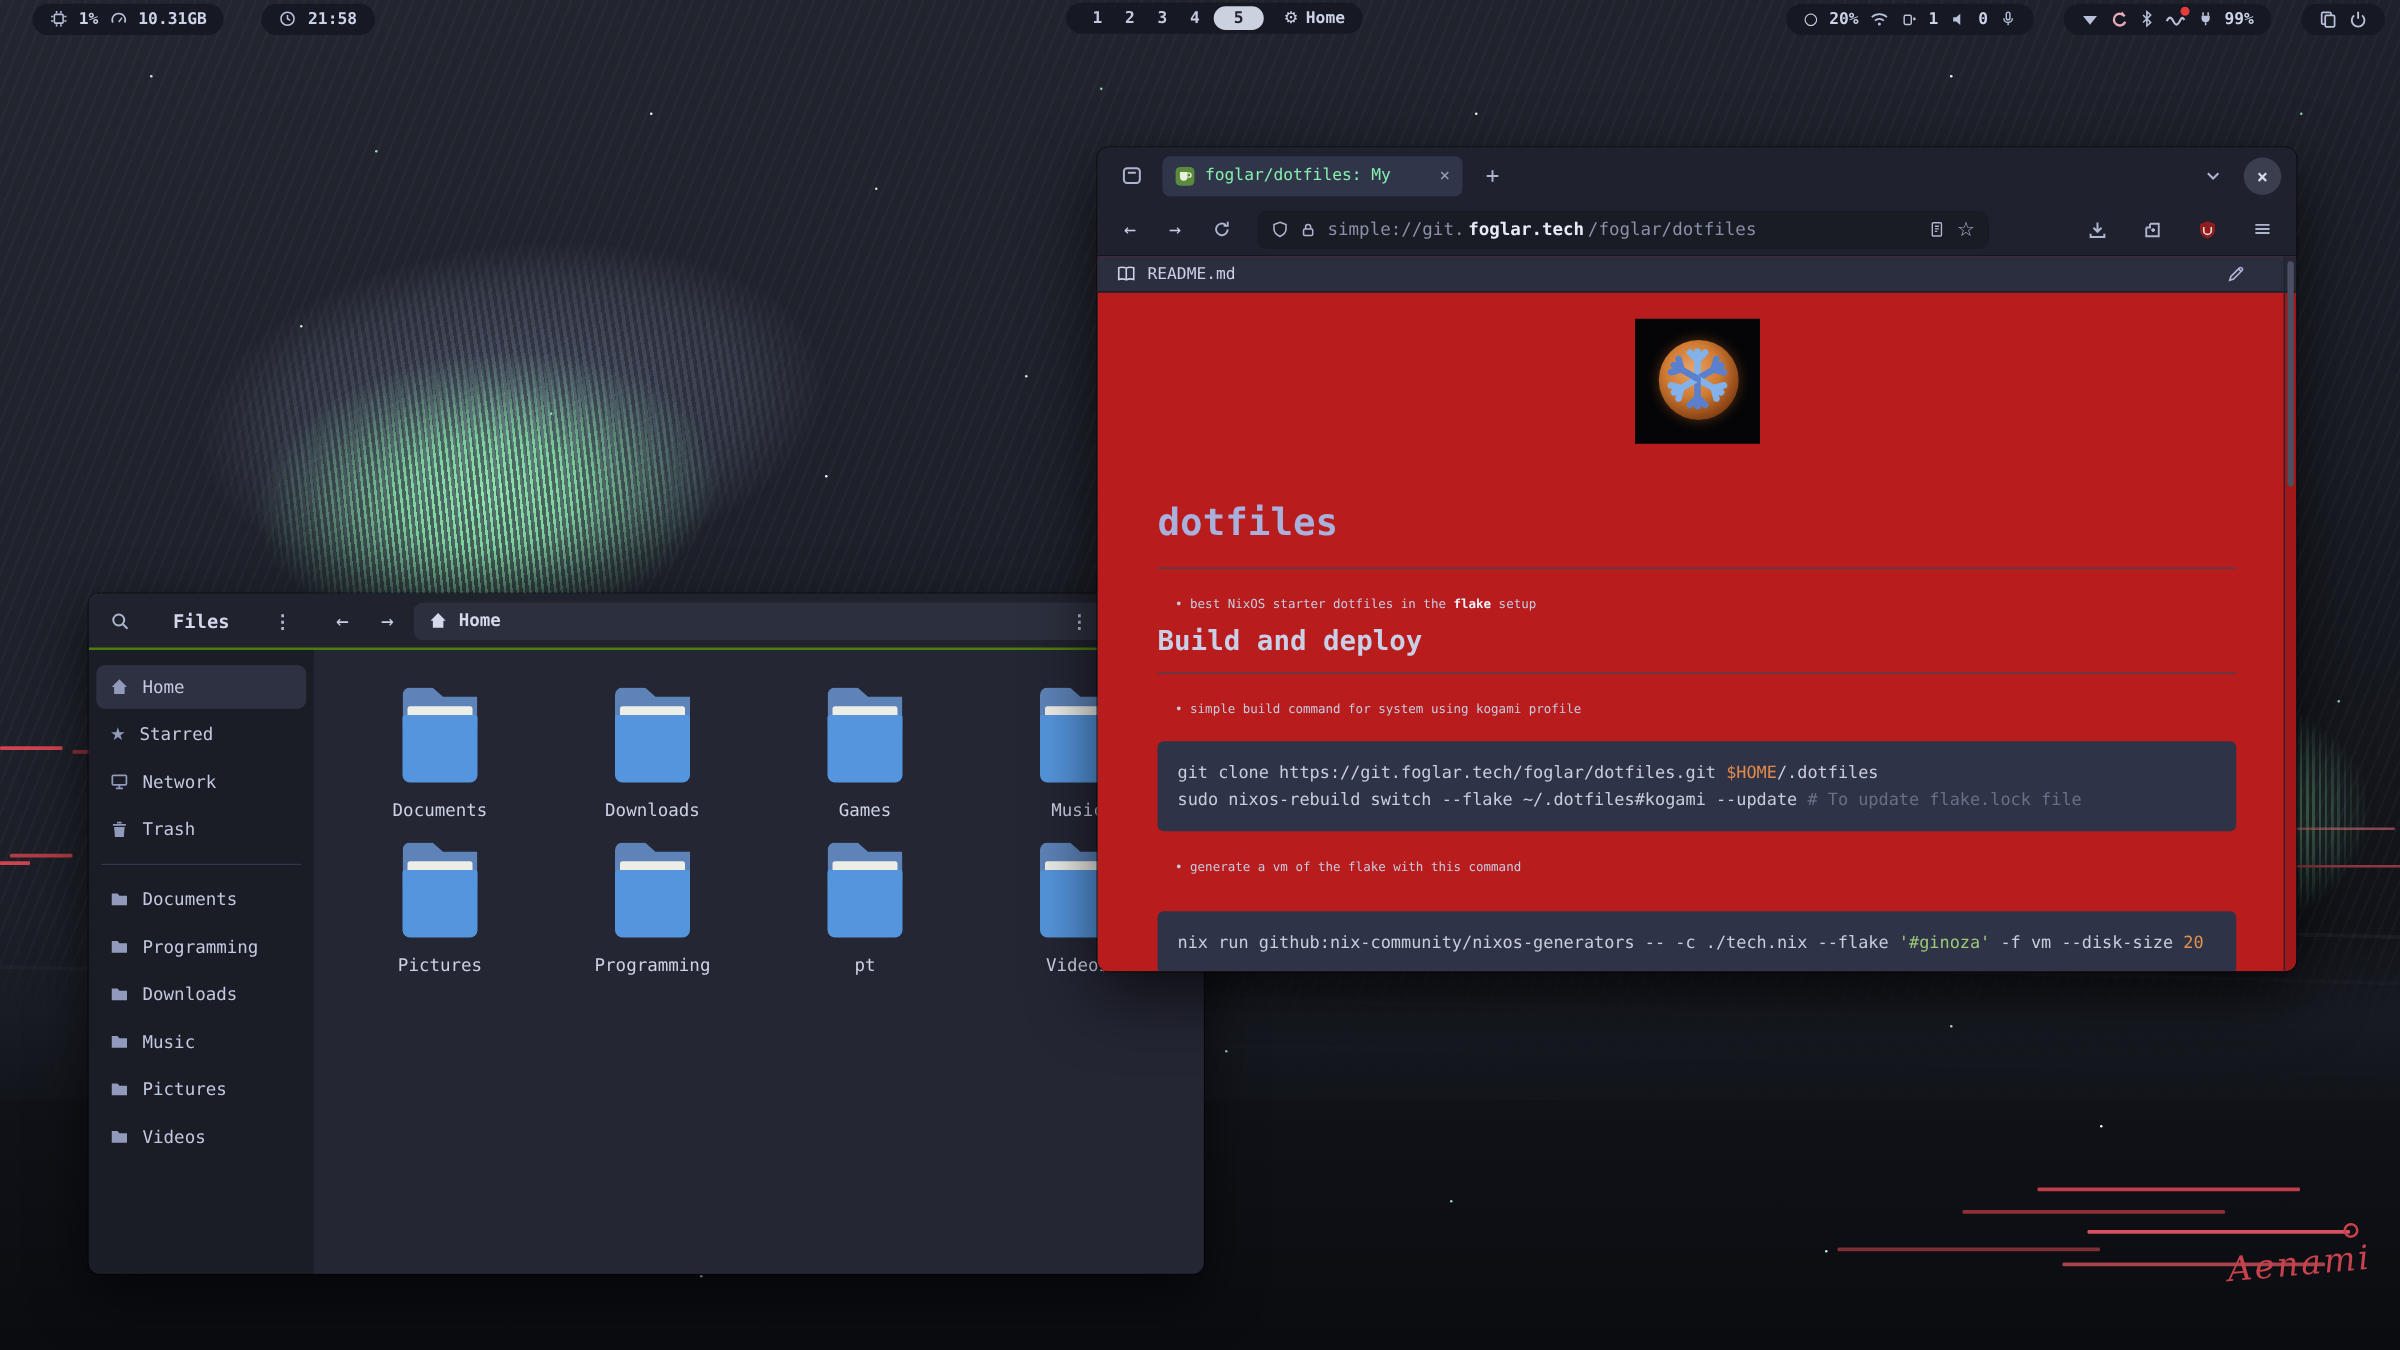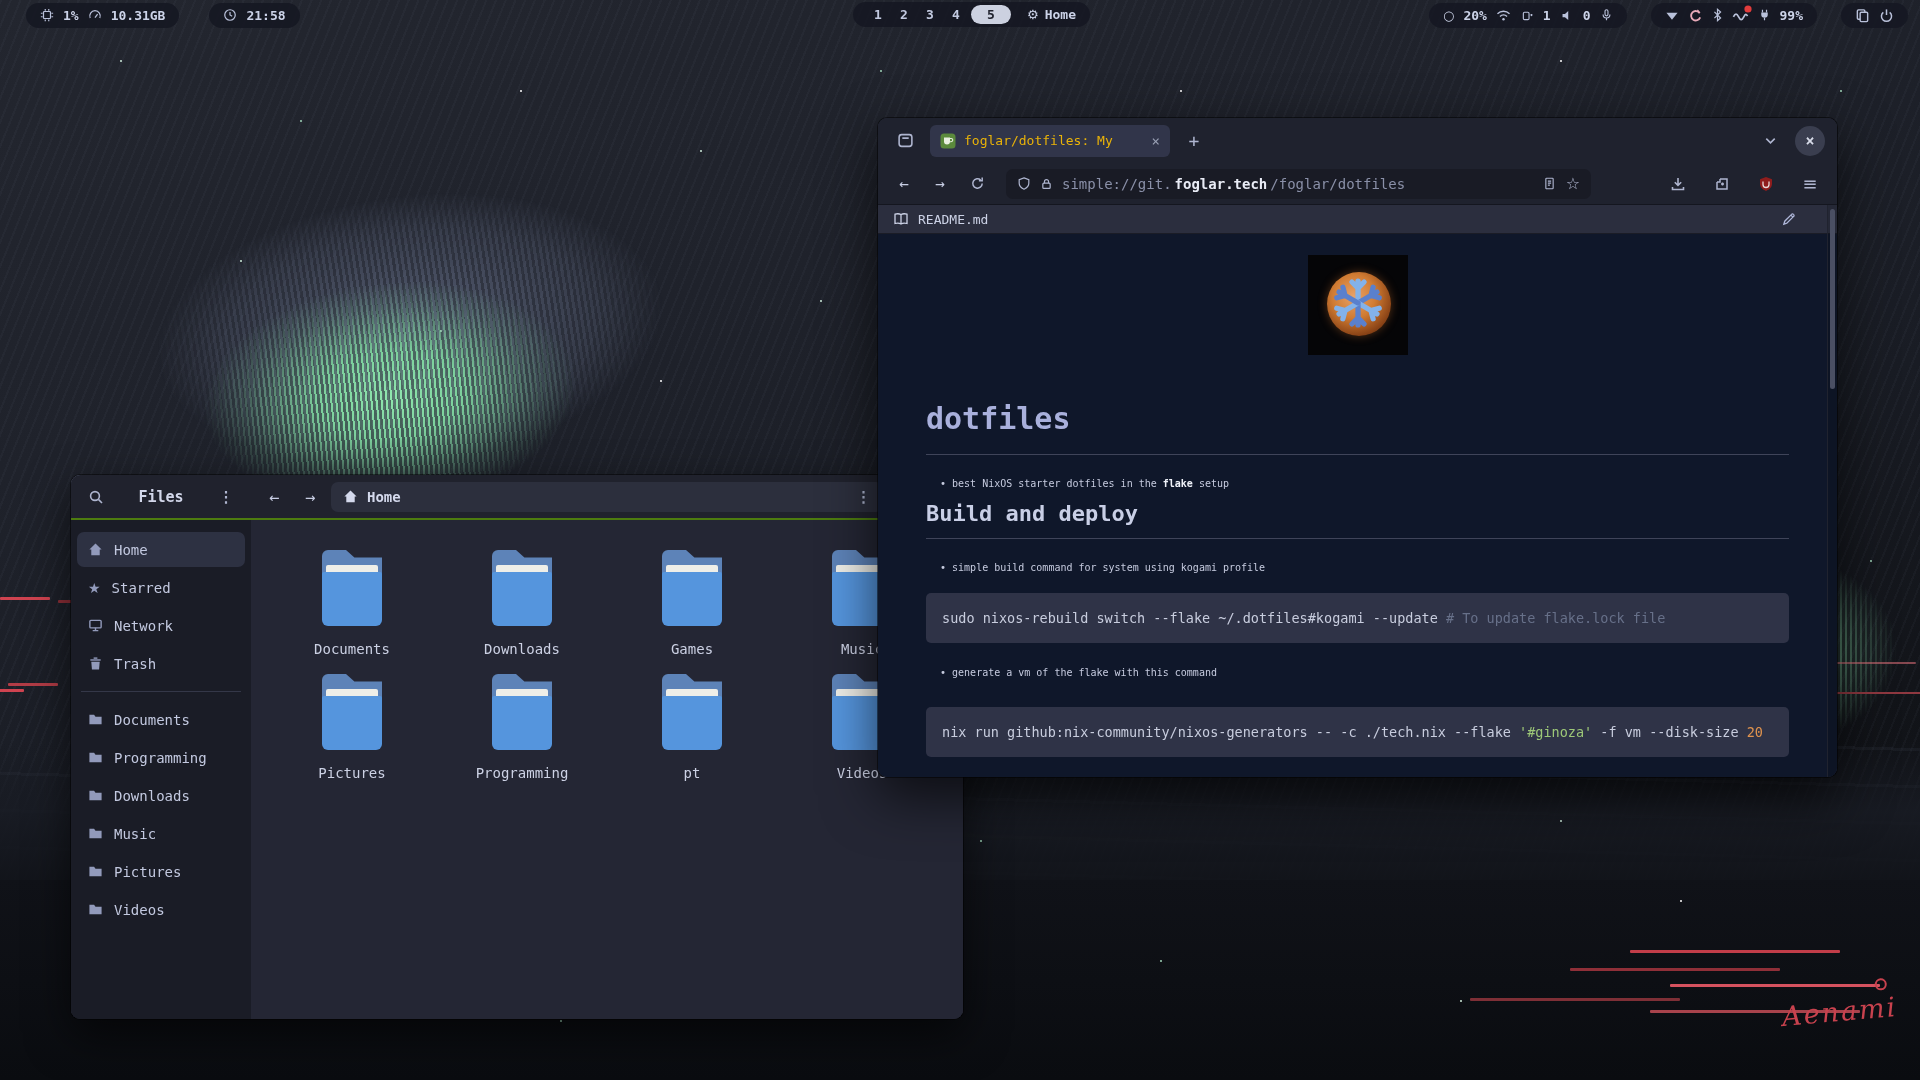--- a/index.html
+++ b/index.html
@@ -109,36 +109,36 @@
   .f-paper{position:absolute;left:6px;right:6px;top:15px;height:11px;background:#eeeee8;border-radius:2px;}
   .f-front{position:absolute;left:2px;right:2px;top:22px;bottom:0;background:#5595dd;
     border-radius:2px 2px 6px 6px;}
   
   .ff-win{position:absolute;left:878px;top:118px;width:959px;height:659px;background:#292c3b;
     border-radius:9px;overflow:hidden;z-index:3;
     box-shadow:0 20px 54px rgba(0,0,0,.65),0 0 0 1px rgba(0,0,0,.5);}
   .ff-tabbar{height:45px;background:#1f222e;display:flex;align-items:center;padding:0 12px;gap:10px;}
   .tab{width:240px;height:32px;background:#31354a;border-radius:6px;display:flex;align-items:center;
     gap:8px;padding:0 10px;box-sizing:border-box;font-size:13px;color:#c4cad c;}
-  .tab-title{color:#eab308;white-space:nowrap;overflow:hidden;flex:1;}
+  .tab-title{color:#86efac;white-space:nowrap;overflow:hidden;flex:1;}
   .tab-close{color:#9aa1b5;font-size:14px;}
   .newtab{color:#aeb5cf;font-size:18px;width:28px;text-align:center;}
   .tb-spacer{flex:1;}
   .win-close{width:30px;height:30px;border-radius:50%;background:#3a3e4f;color:#d7dbe8;display:flex;
     align-items:center;justify-content:center;font-size:15px;font-weight:bold;}
   .ff-navbar{height:42px;background:#1f222e;display:flex;align-items:center;padding:0 12px;gap:8px;
     border-bottom:1px solid #14161f;box-sizing:border-box;}
   .nav-btn{color:#c8cee4;font-size:16px;width:28px;text-align:center;}
   .urlbar{flex:1;height:30px;background:#191b25;border-radius:7px;display:flex;align-items:center;
     gap:9px;padding:0 11px;box-sizing:border-box;font-size:14px;margin-left:6px;margin-right:64px;}
   .url-dim{color:#8a90a8;}
   .url-hi{color:#e9ecf6;font-weight:bold;}
   .urlbar .right{margin-left:auto;display:flex;gap:10px;align-items:center;color:#aeb5cf;}
   .nav-icons{display:flex;gap:14px;align-items:center;}
-  .ff-content{position:relative;height:572px;background:#0f172a;}
+  .ff-content{position:relative;height:572px;background:#b91c1c;}
   .readme-bar{height:29px;background:#2b2e3e;border-bottom:1px solid #1a1c26;display:flex;
     align-items:center;gap:9px;padding:0 15px;box-sizing:border-box;color:#ccd2e6;font-size:13px;}
   .readme-bar .edit{margin-left:auto;margin-right:26px;color:#aeb6d8;}
   .scrollbar{position:absolute;right:0;top:0;bottom:0;width:9px;border-left:1px solid #20232f;
     background:rgba(0,0,0,.12);}
   .scroll-thumb{position:absolute;left:2px;right:2px;top:4px;height:180px;background:#4a4f63;border-radius:4px;}
   .page{padding:21px 48px 0;height:543px;box-sizing:border-box;overflow:hidden;color:#c6cbdf;}
   .page-logo{width:100px;height:100px;background:#050507;margin:0 auto;position:relative;}
   .planet{position:absolute;left:19px;top:17px;width:64px;height:64px;border-radius:50%;
     background:radial-gradient(circle at 42% 38%,#e8a36a 0%,#d07b32 40%,#8a4316 72%,#3a1c08 100%);
@@ -626,20 +626,21 @@
         <hr class="hr">
         <ul class="blist">
           <li><span>best NixOS starter dotfiles in the </span><span class="b">flake</span><span> setup</span></li>
         </ul>
         <h2>Build and deploy</h2>
         <hr class="hr hr2">
         <ul class="blist">
           <li>simple build command for system using kogami profile</li>
         </ul>
         <div class="code">
+          <div><span>git clone https://git.foglar.tech/foglar/dotfiles.git </span><span class="tok-var">$HOME</span><span>/.dotfiles</span></div>
           <div><span>sudo nixos-rebuild switch --flake ~/.dotfiles#kogami --update </span><span class="tok-com"># To update flake.lock file</span></div>
         </div>
         <ul class="blist" style="margin-top:19px;">
           <li>generate a vm of the flake with this command</li>
         </ul>
         <div class="code second">
           <div><span>nix run github:nix-community/nixos-generators -- -c ./tech.nix --flake </span><span class="tok-str">'#ginoza'</span><span> -f vm --disk-size </span><span class="tok-num">20</span></div>
         </div>
       </div>
       <div class="scrollbar">

